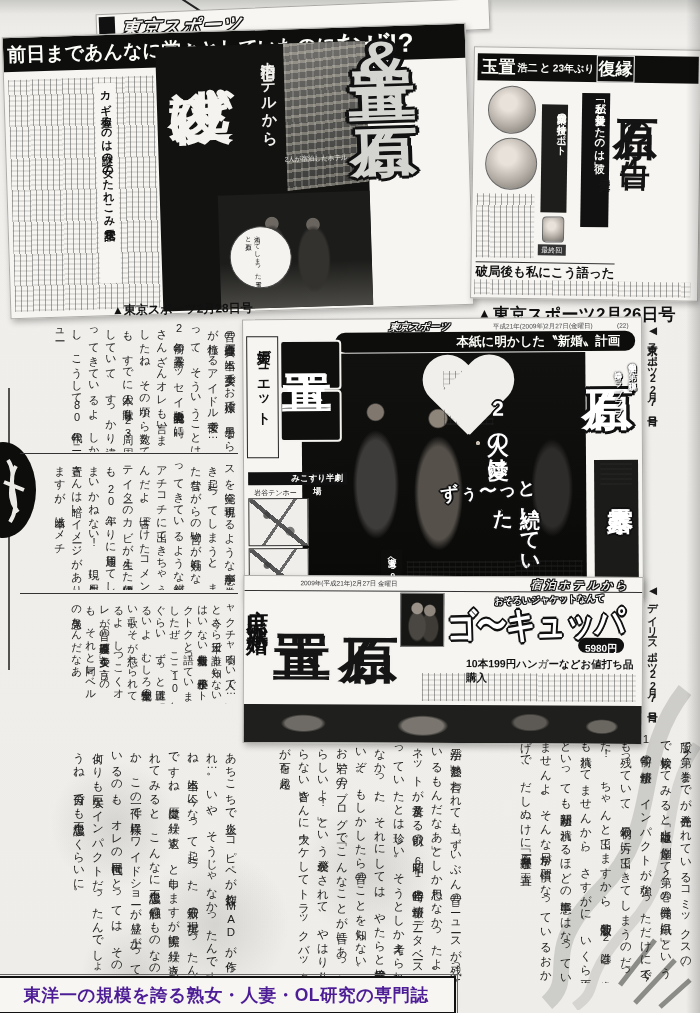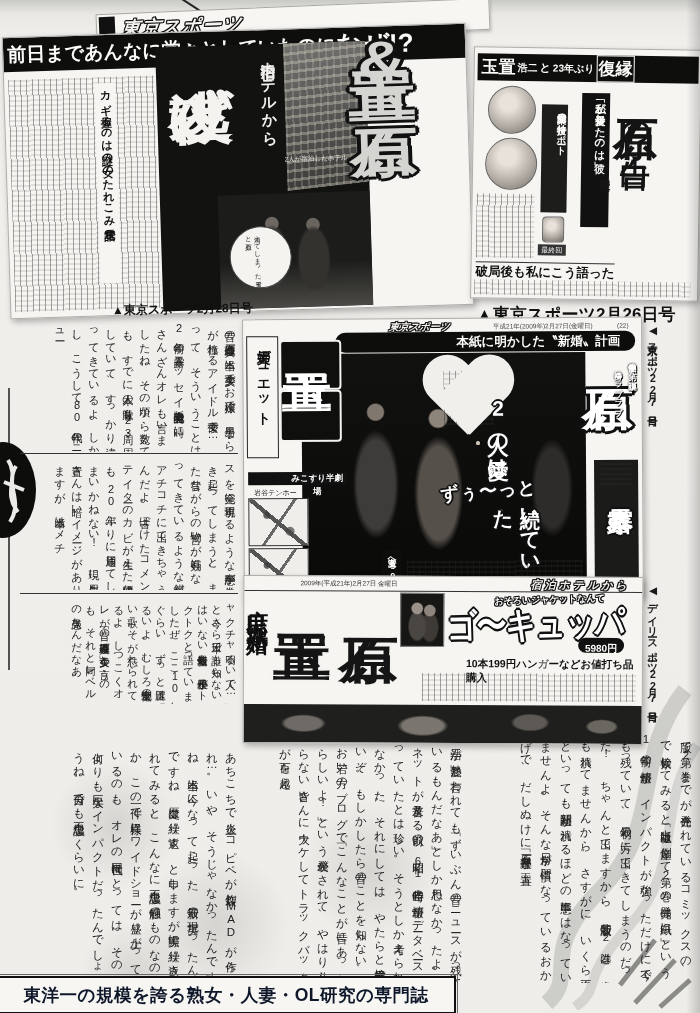--- a/index.html
+++ b/index.html
@@ -198,17 +198,17 @@
   <div class="abs" style="left:20px;top:453px;width:218px;height:1px;background:#333;"></div>
   <div class="abs v art" style="left:20px;top:458px;width:218px;height:132px;font-size:11px;line-height:17px;letter-spacing:.5px;">スを完全に再現するような事態が巻き起こってしまうと、また昔ながらの物言いが有効になってきているような錯覚がアチコチに出てきちゃうんだよ。古ぼけたコメンテイターのカビが生えた価値観も、20年ぶりに通用してしまいかねない! 現に先日も「玉置さんは暗いイメージがありますが、本当はメチ</div>
   <div class="abs" style="left:20px;top:593px;width:218px;height:1px;background:#333;"></div>
   <div class="abs v art" style="left:20px;top:598px;width:218px;height:106px;font-size:10.5px;line-height:14px;letter-spacing:.2px;">ャクチャ明るい人で…」と今さら日本で誰も知らない者はいない最新情報を、小俣雅子がトクトクと語っていましたぜ。ここ10年ぐらい、ずっと玉置は明るいよ。むしろ安全地帯の暗い歌こそが忘れられてるよ。しつこくオレが「昔の石原真理子は美少女」と言うのも、それと同レベルの愚見なんだなあ。</div>
 
   <div class="abs v art" style="left:468px;top:733px;width:228px;height:250px;font-size:11.5px;line-height:20px;letter-spacing:1px;">版で第2巻までが発売されているコミックスの、書名で検索してみると「出版社は倒産して第2巻の発売は白紙に」という1年前の情報が、インパクトが強かっただけに今でも残っていて、最初の方に出てきてしまうのだった! ちゃんと出てますから、新装版の2巻は。会社も潰れてませんから。さすがに、いくら不況といっても新聞社が潰れるほどの事態にはなっていませんよ。そんな日常が習慣になっているおかげで、だしぬけに「石原真理子と玉置</div>
   <div class="abs v art" style="left:245px;top:740px;width:220px;height:246px;font-size:11.5px;line-height:19px;letter-spacing:.8px;">浩二が熱愛」と言われても「ずいぶん昔のニュースが残っているもんだなあ」としか思わなかったよ。ネットが普及する以前の、昭和61年当時の情報がデータベースに残っていたとは珍しい。そうとしか考えられなかった。それにしては、やたらと検索結果が多いぞ。もしかしたら昔のことを知らない、お若い方のブログで「こんなことが昔にあったらしいよ!」という発表がされて、やはり昔を知らない皆さんに大ウケしてトラックバックが百を越え、</div>
   <div class="abs v art" style="left:20px;top:744px;width:220px;height:238px;font-size:11.5px;line-height:19px;letter-spacing:.8px;">あちこちで炎上しコピペが炸裂しMADが作られ…。いや、そうじゃなかったんですね。本当に今になって起こった、最新の現実だったんですね。歴史は繰り返す、と申しますが実際に繰り返されてみると、こんなに不思議な感触のものなのか。この一件で異様にワイドショーが盛り上がっているのも、オレの同世代にとっては、その感触が何よりも巨大なインパクトだったんでしょうね。自分でも不思議なくらいに。</div>
 
   <div class="abs" style="left:-4px;top:976px;width:456px;height:34px;background:#f7f6f3;border:2px solid #111;outline:1px solid #666;outline-offset:1px;display:flex;align-items:center;justify-content:center;">
-    <span style="font-size:17.5px;font-weight:900;color:#0f172a;letter-spacing:.5px;">東洋一の規模を誇る熟女・人妻・OL研究の専門誌</span>
+    <span style="font-size:17.5px;font-weight:900;color:#4c1d95;letter-spacing:.5px;">東洋一の規模を誇る熟女・人妻・OL研究の専門誌</span>
   </div>
 
   <div class="abs" style="left:686px;top:0;width:14px;height:1013px;background:linear-gradient(90deg,rgba(0,0,0,0),rgba(0,0,0,.18));"></div>
 </div>
 
 </body></html>

